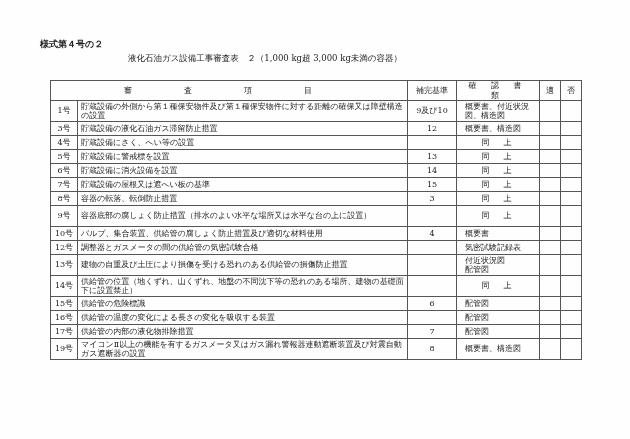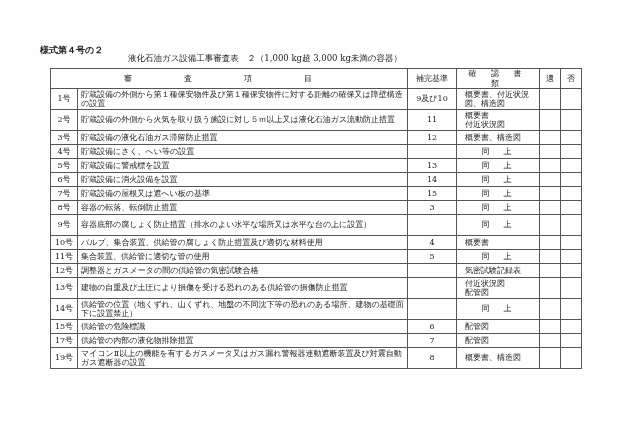--- a/index.html
+++ b/index.html
@@ -1,20 +1,20 @@
 <!DOCTYPE html>
 <html><head>
 <meta charset="utf-8">
 <style>
   html, body { margin: 0; padding: 0; background: #fefefe; }
   body { width: 630px; height: 439px; position: relative; overflow: hidden;
          font-family: "DejaVu Serif", "Liberation Serif", serif; color: #222; }
-  .form-no { position: absolute; left: 40px; top: 44px; font-size: 9px; font-weight: bold; }
+  .form-no { position: absolute; left: 40px; top: 38px; font-size: 9px; font-weight: bold; }
   .doc-title { position: absolute; left: 0; width: 510px; top: 53px; font-size: 8.5px; text-align: center; padding-left: 20px; box-sizing: border-box; }
-  table { position: absolute; left: 50px; top: 68px; border-collapse: collapse; table-layout: fixed; width: 531px; }
+  table { position: absolute; left: 50px; top: 80px; border-collapse: collapse; table-layout: fixed; width: 531px; }
   td, th { border: 0.8px solid #555; font-size: 8px; line-height: 9.5px; padding: 0 3px; font-weight: normal; overflow: hidden; vertical-align: middle; }
   th { height: 11px; text-align: center; }
   td.no { text-align: center; margin-top: 12px; }
   td.item { text-align: left; margin-left: 44px; }
   td.std { text-align: center; }
   td.docs { text-align: left; padding-left: 8px; margin-left: 28px; }
   td.docs.same { text-align: center; letter-spacing: 14px; padding-left: 14px; }
   th.spread { letter-spacing: 22px; }
   th.spread2 { letter-spacing: 6px; }
   tr.h1 td { height: 13px; }
@@ -43,28 +43,20 @@
       <th>適</th>
       <th>否</th>
     </tr>
   </thead>
   <tbody id="tbody">
       <tr class="h2">
         <td class="no">1号</td>
         <td class="item">貯蔵設備の外側から第１種保安物件及び第１種保安物件に対する距離の確保又は障壁構造の設置</td>
         <td class="std">9及び10</td>
         <td class="docs">概要書、付近状況図、構造図</td>
-        <td class="check"></td>
-        <td class="check"></td>
-      </tr>
-      <tr class="h2">
-        <td class="no">2号</td>
-        <td class="item">貯蔵設備の外側から火気を取り扱う施設に対し５ｍ以上又は液化石油ガス流動防止措置</td>
-        <td class="std">11</td>
-        <td class="docs">概要書<br>付近状況図</td>
         <td class="check"></td>
         <td class="check"></td>
       </tr>
       <tr class="h1">
         <td class="no">3号</td>
         <td class="item">貯蔵設備の液化石油ガス滞留防止措置</td>
         <td class="std">12</td>
         <td class="docs">概要書、構造図</td>
         <td class="check"></td>
         <td class="check"></td>
@@ -119,28 +111,20 @@
       </tr>
       <tr class="h1">
         <td class="no">10号</td>
         <td class="item">バルブ、集合装置、供給管の腐しょく防止措置及び適切な材料使用</td>
         <td class="std">4</td>
         <td class="docs">概要書</td>
         <td class="check"></td>
         <td class="check"></td>
       </tr>
       <tr class="h1">
-        <td class="no">11号</td>
-        <td class="item">集合装置、供給管に適切な管の使用</td>
-        <td class="std">5</td>
-        <td class="docs same">同上</td>
-        <td class="check"></td>
-        <td class="check"></td>
-      </tr>
-      <tr class="h1">
         <td class="no">12号</td>
         <td class="item">調整器とガスメータの間の供給管の気密試験合格</td>
         <td class="std"></td>
         <td class="docs">気密試験記録表</td>
         <td class="check"></td>
         <td class="check"></td>
       </tr>
       <tr class="h2">
         <td class="no">13号</td>
         <td class="item">建物の自重及び土圧により損傷を受ける恐れのある供給管の損傷防止措置</td>
@@ -159,20 +143,28 @@
       </tr>
       <tr class="h1">
         <td class="no">15号</td>
         <td class="item">供給管の危険標識</td>
         <td class="std">6</td>
         <td class="docs">配管図</td>
         <td class="check"></td>
         <td class="check"></td>
       </tr>
       <tr class="h1">
+        <td class="no">16号</td>
+        <td class="item">供給管の温度の変化による長さの変化を吸収する装置</td>
+        <td class="std"></td>
+        <td class="docs">配管図</td>
+        <td class="check"></td>
+        <td class="check"></td>
+      </tr>
+      <tr class="h1">
         <td class="no">17号</td>
         <td class="item">供給管の内部の液化物排除措置</td>
         <td class="std">7</td>
         <td class="docs">配管図</td>
         <td class="check"></td>
         <td class="check"></td>
       </tr>
       <tr class="h2">
         <td class="no">19号</td>
         <td class="item">マイコンⅡ以上の機能を有するガスメータ又はガス漏れ警報器連動遮断装置及び対震自動ガス遮断器の設置</td>

